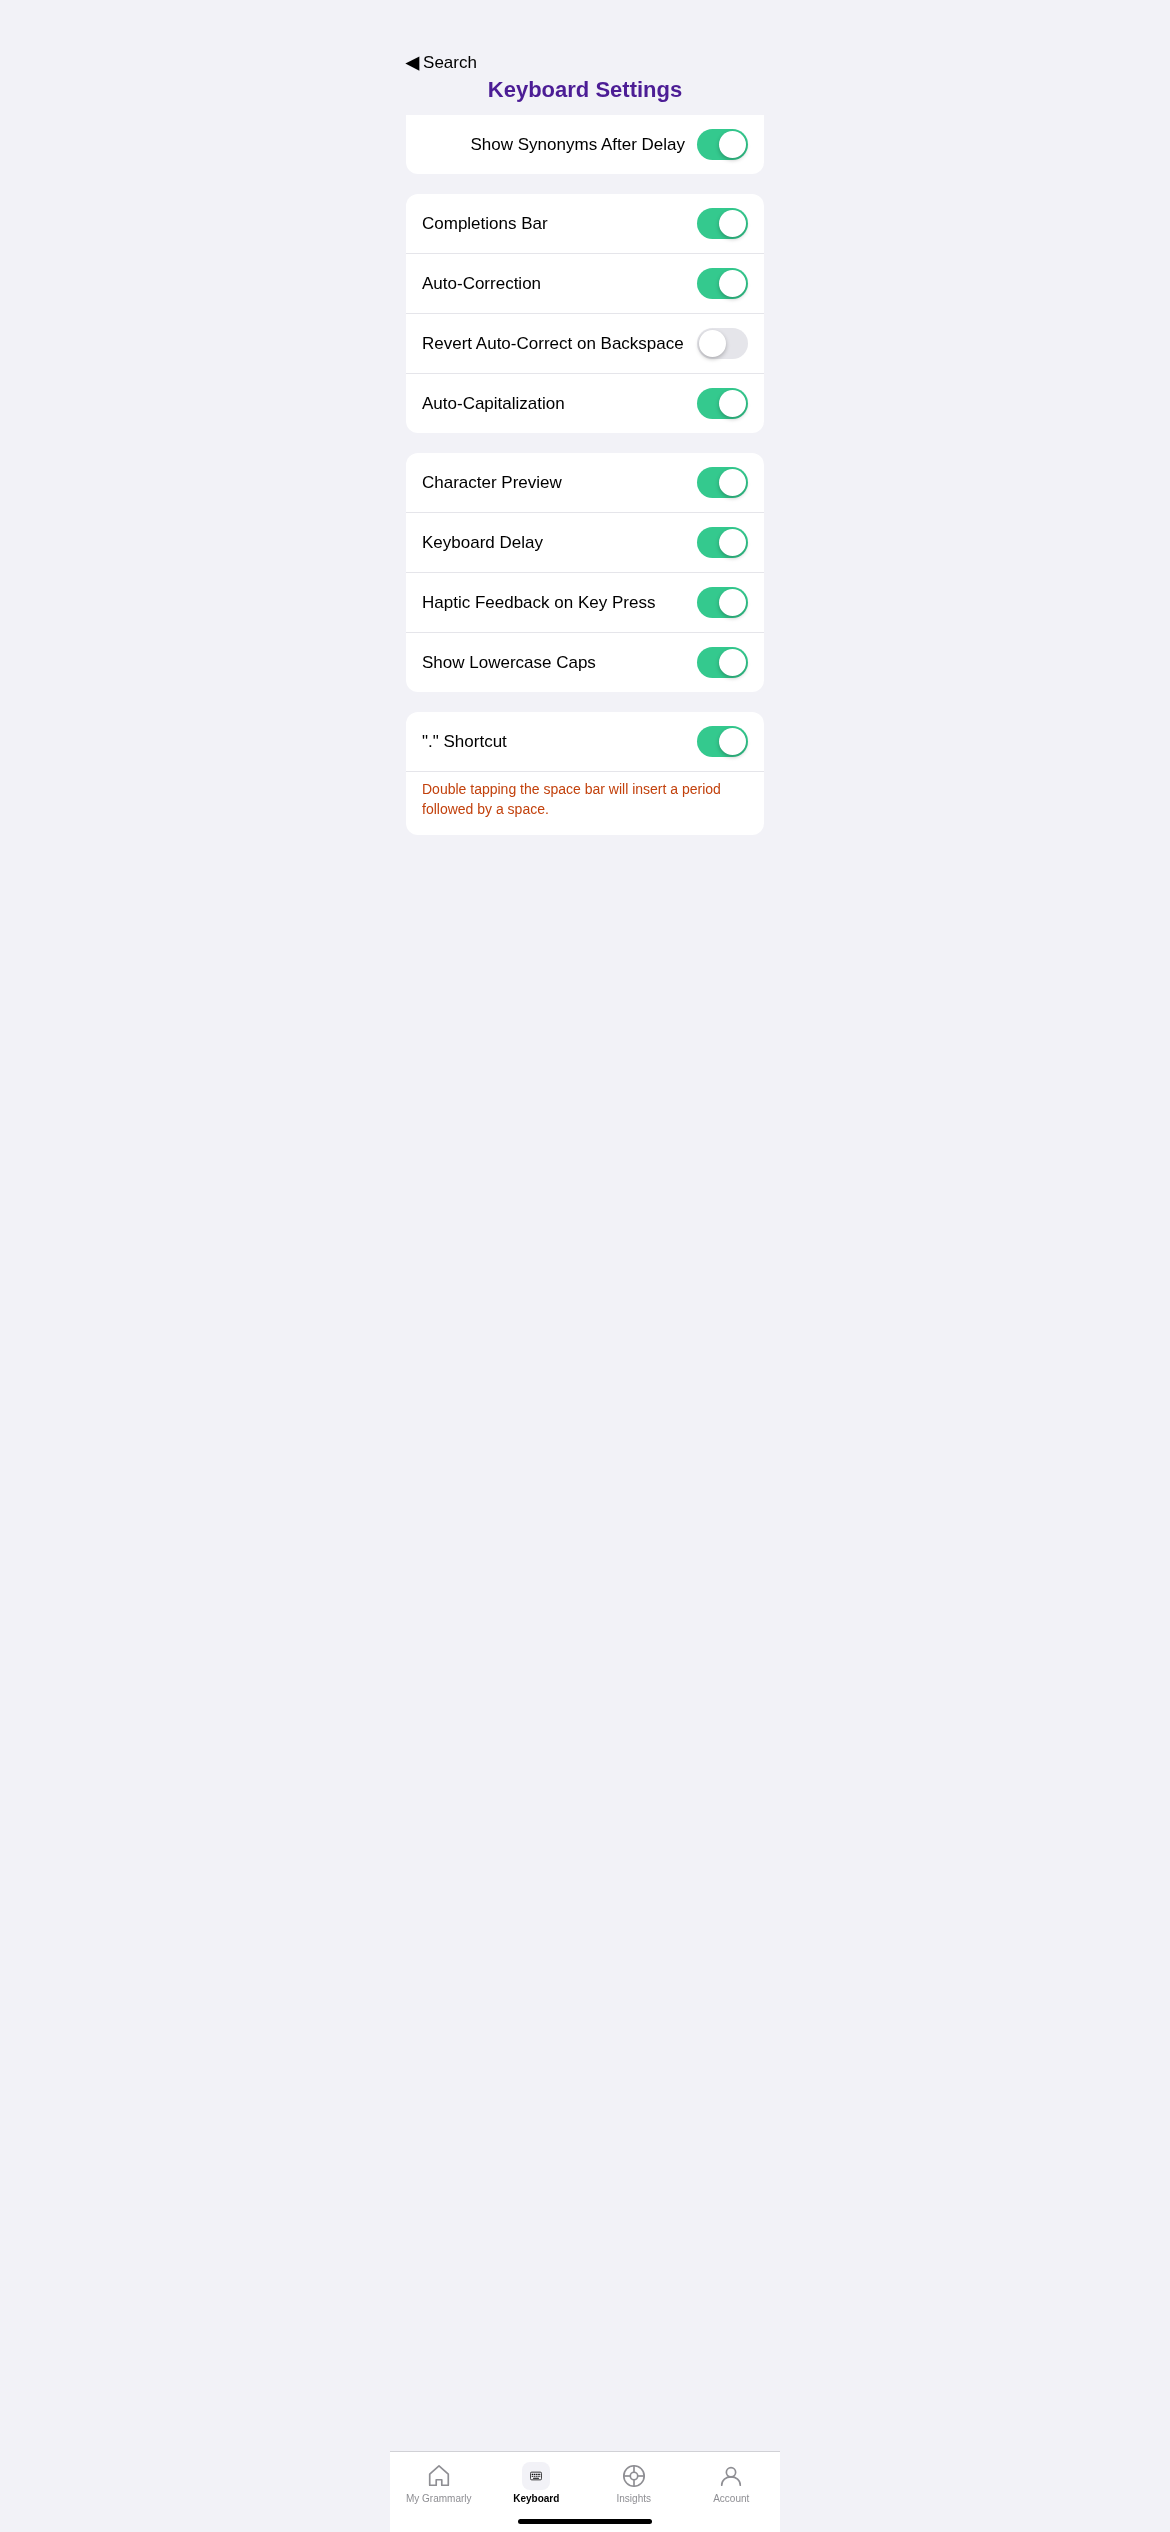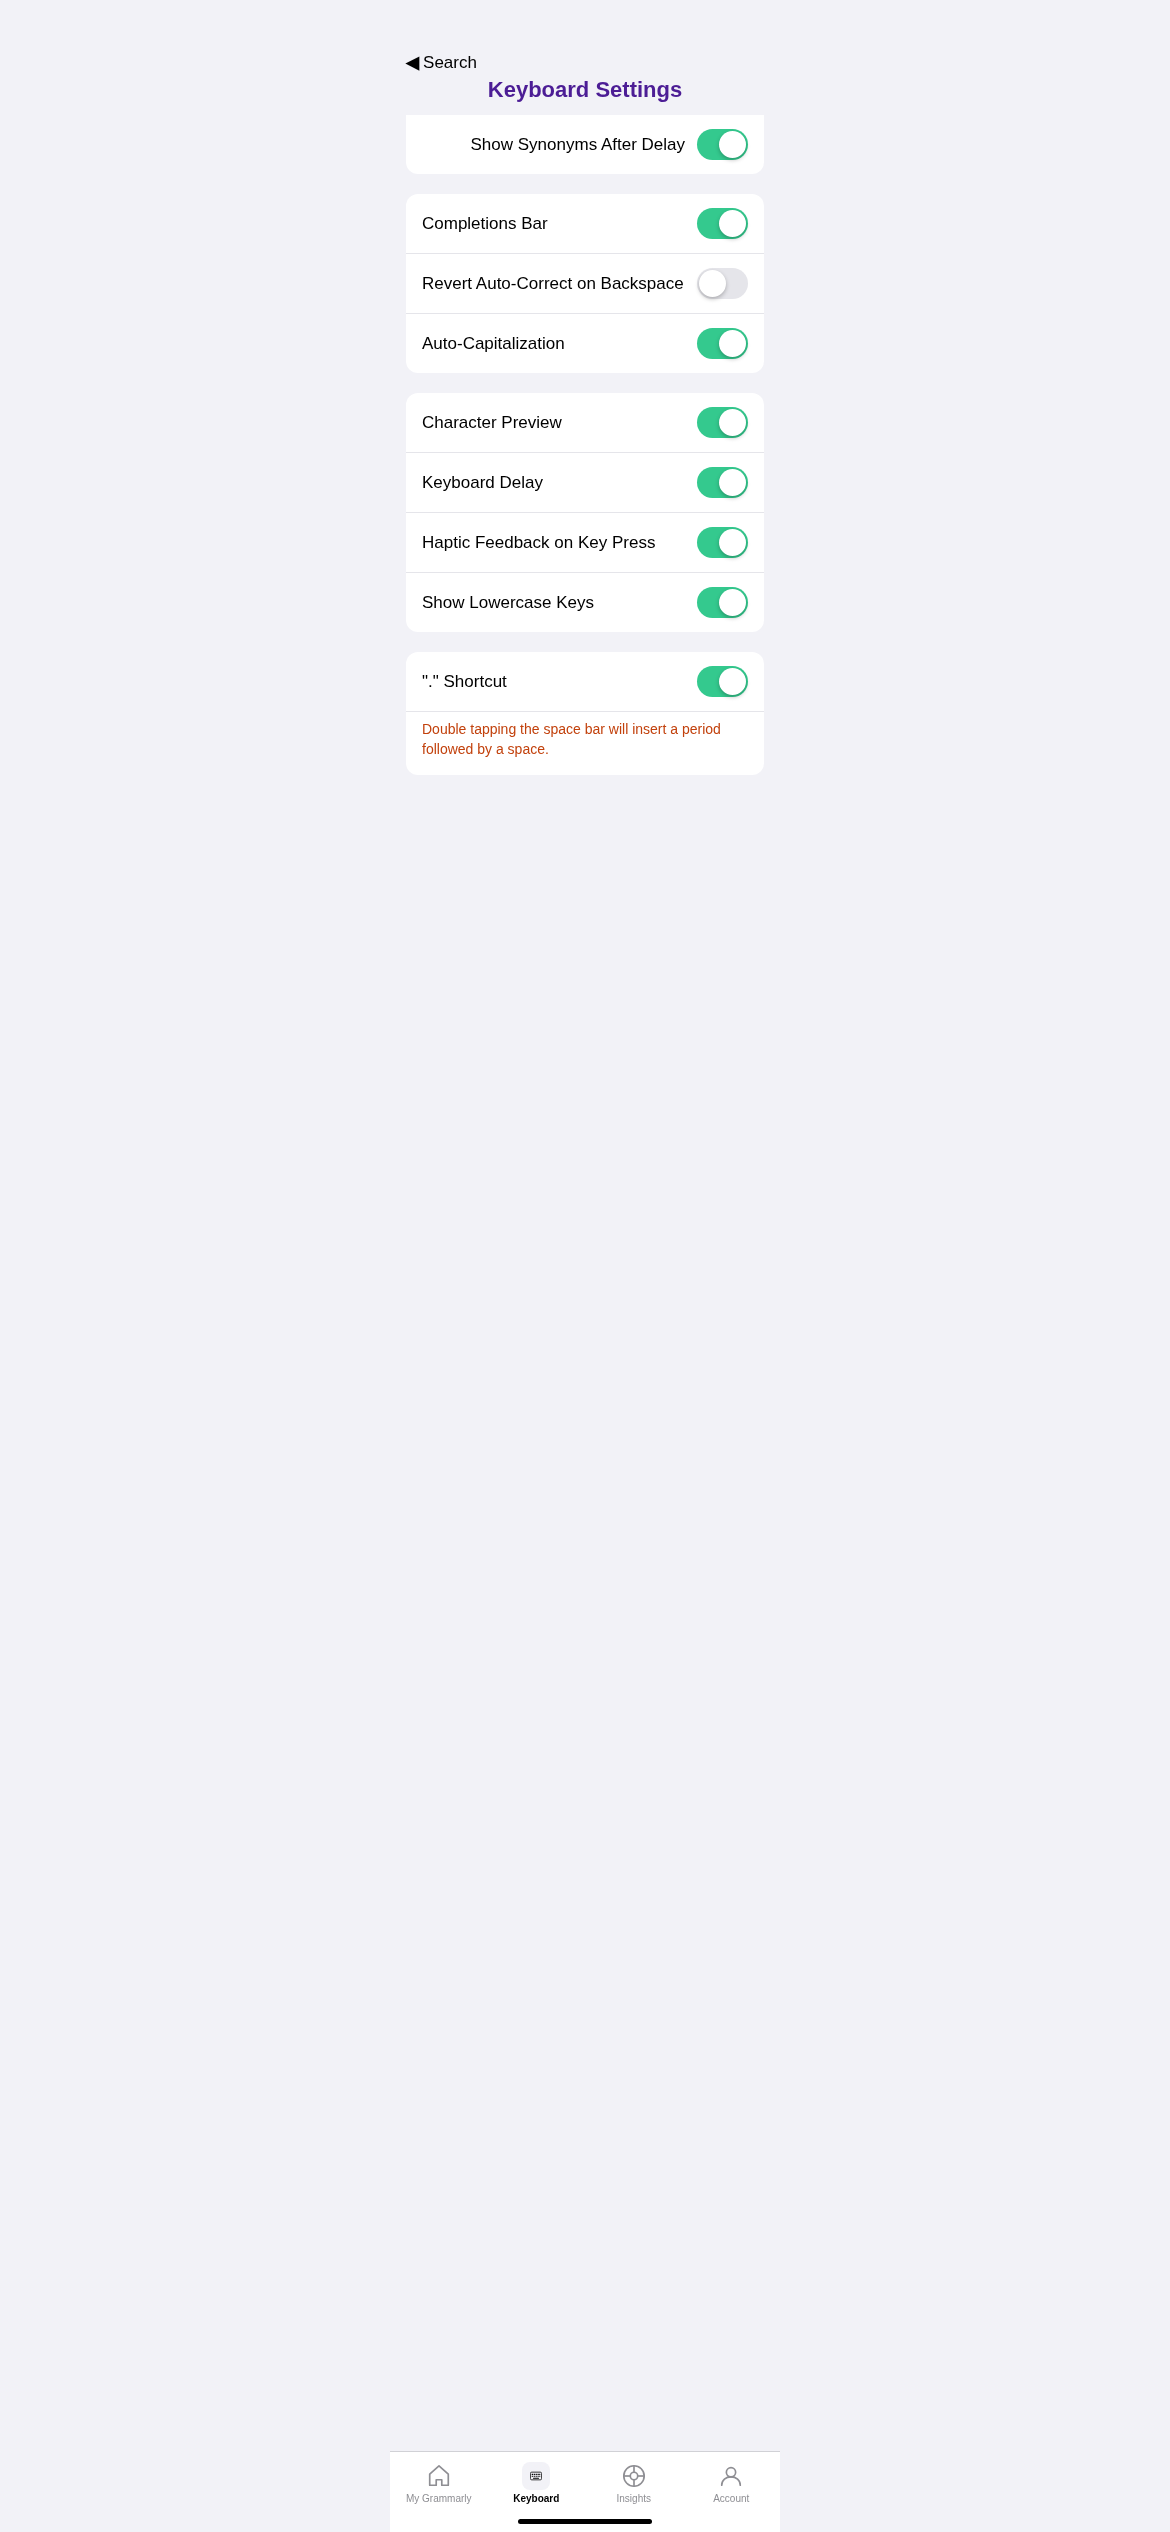--- a/index.html
+++ b/index.html
@@ -226,20 +226,26 @@
   </div>
 
   <div class="section">
     <div class="setting-row">
       <span class="setting-label">Completions Bar</span>
       <div class="toggle on">
         <div class="toggle-knob"></div>
       </div>
     </div>
     <div class="setting-row">
+      <span class="setting-label">Auto-Correction</span>
+      <div class="toggle on">
+        <div class="toggle-knob"></div>
+      </div>
+    </div>
+    <div class="setting-row">
       <span class="setting-label">Revert Auto-Correct on Backspace</span>
       <div class="toggle off">
         <div class="toggle-knob"></div>
       </div>
     </div>
     <div class="setting-row">
       <span class="setting-label">Auto-Capitalization</span>
       <div class="toggle on">
         <div class="toggle-knob"></div>
       </div>
@@ -259,21 +265,21 @@
         <div class="toggle-knob"></div>
       </div>
     </div>
     <div class="setting-row">
       <span class="setting-label">Haptic Feedback on Key Press</span>
       <div class="toggle on">
         <div class="toggle-knob"></div>
       </div>
     </div>
     <div class="setting-row">
-      <span class="setting-label">Show Lowercase Keys</span>
+      <span class="setting-label">Show Lowercase Caps</span>
       <div class="toggle on">
         <div class="toggle-knob"></div>
       </div>
     </div>
   </div>
 
   <div class="section">
     <div class="setting-row">
       <span class="setting-label">"." Shortcut</span>
       <div class="toggle on">

